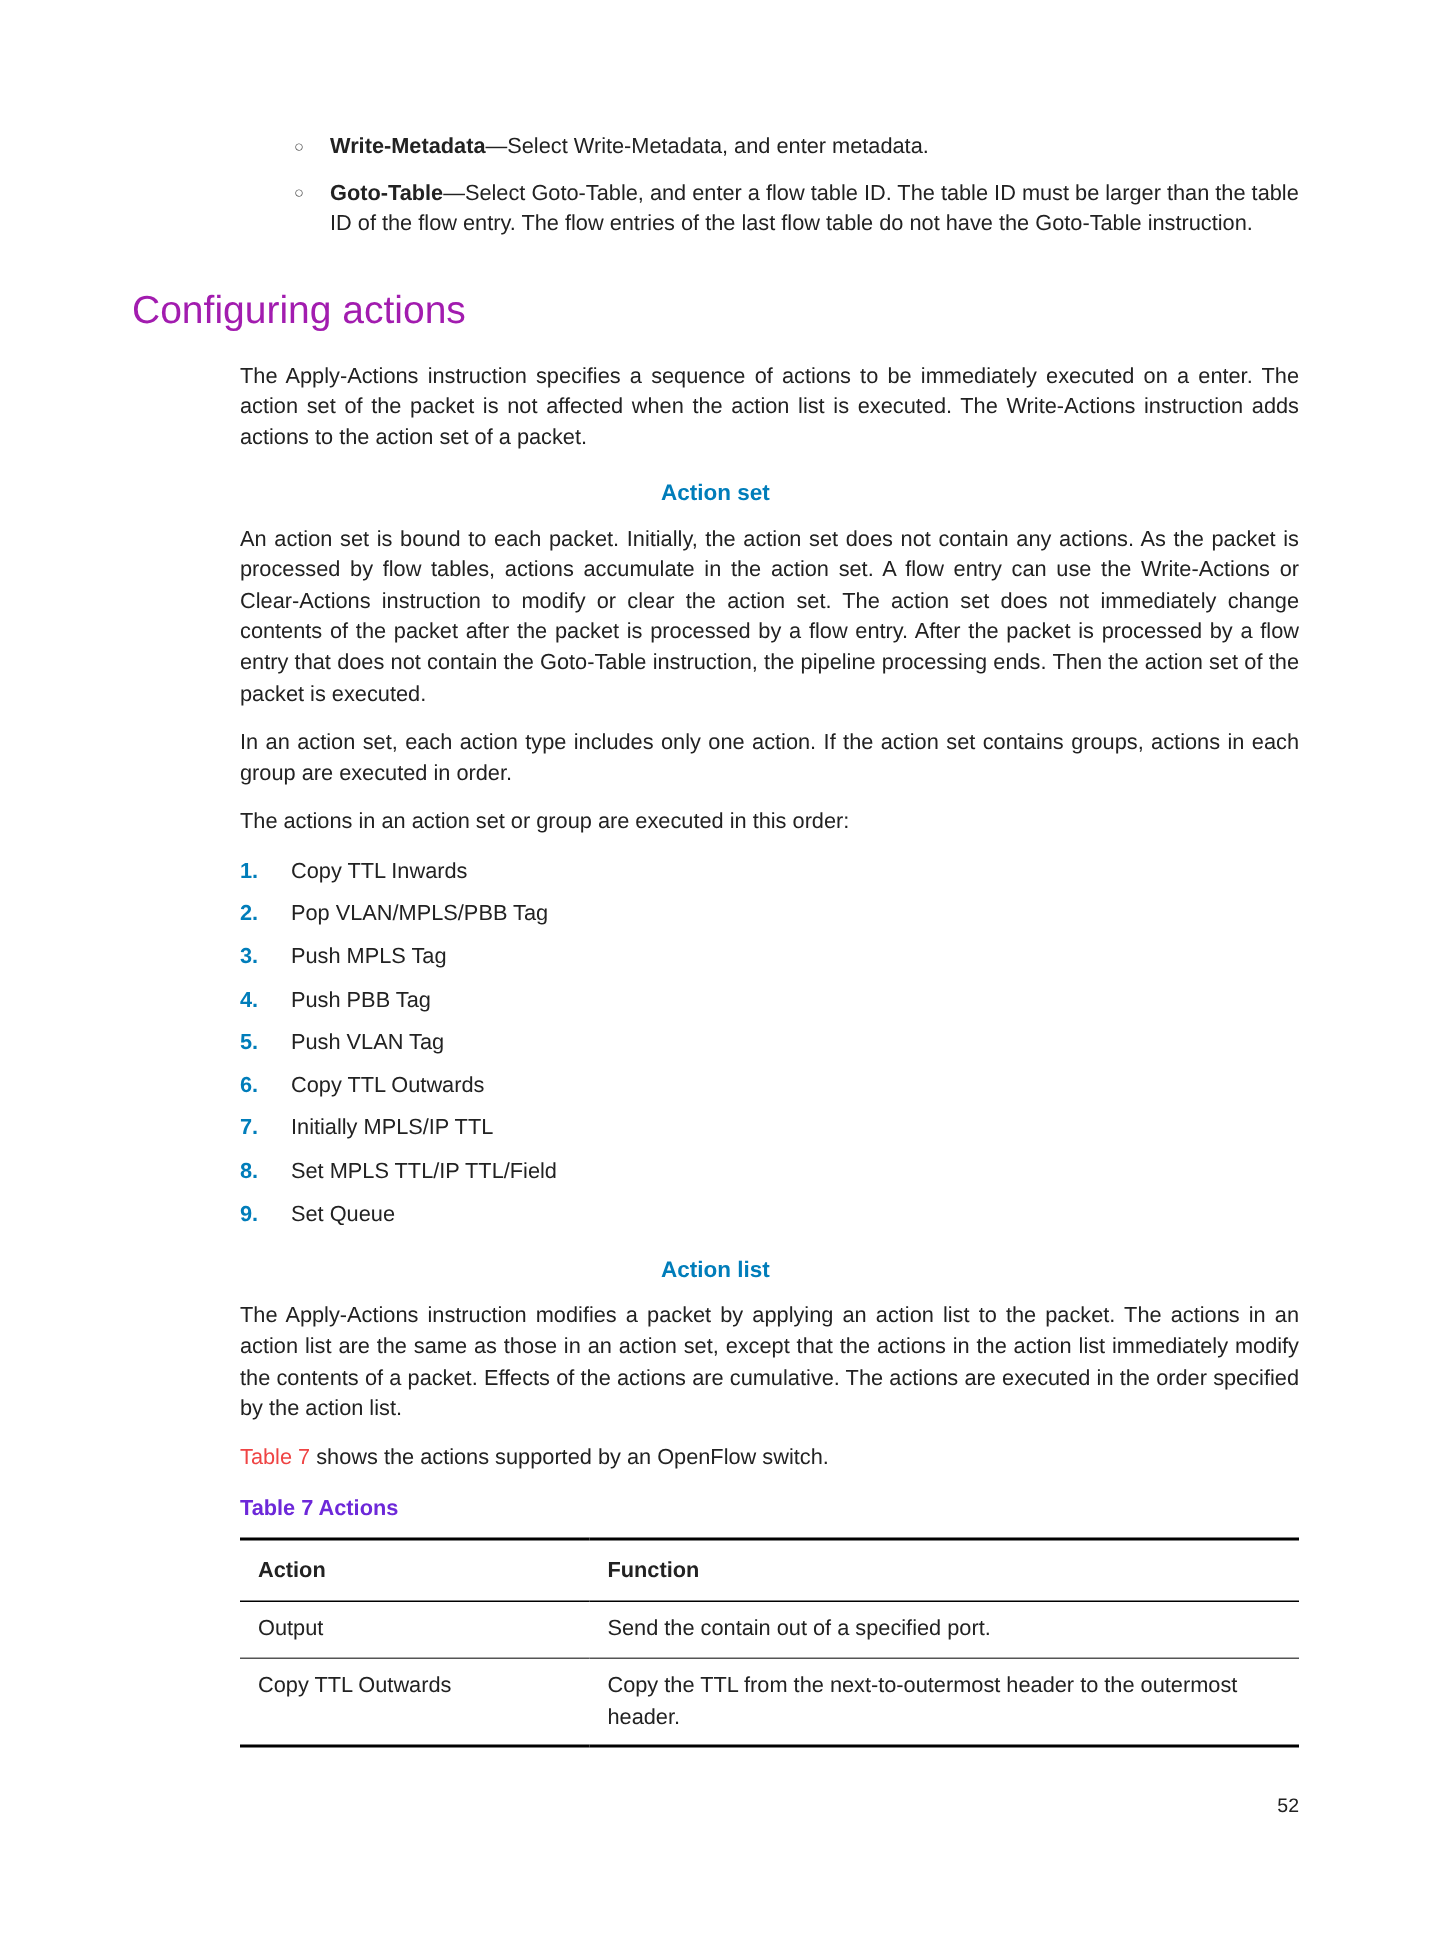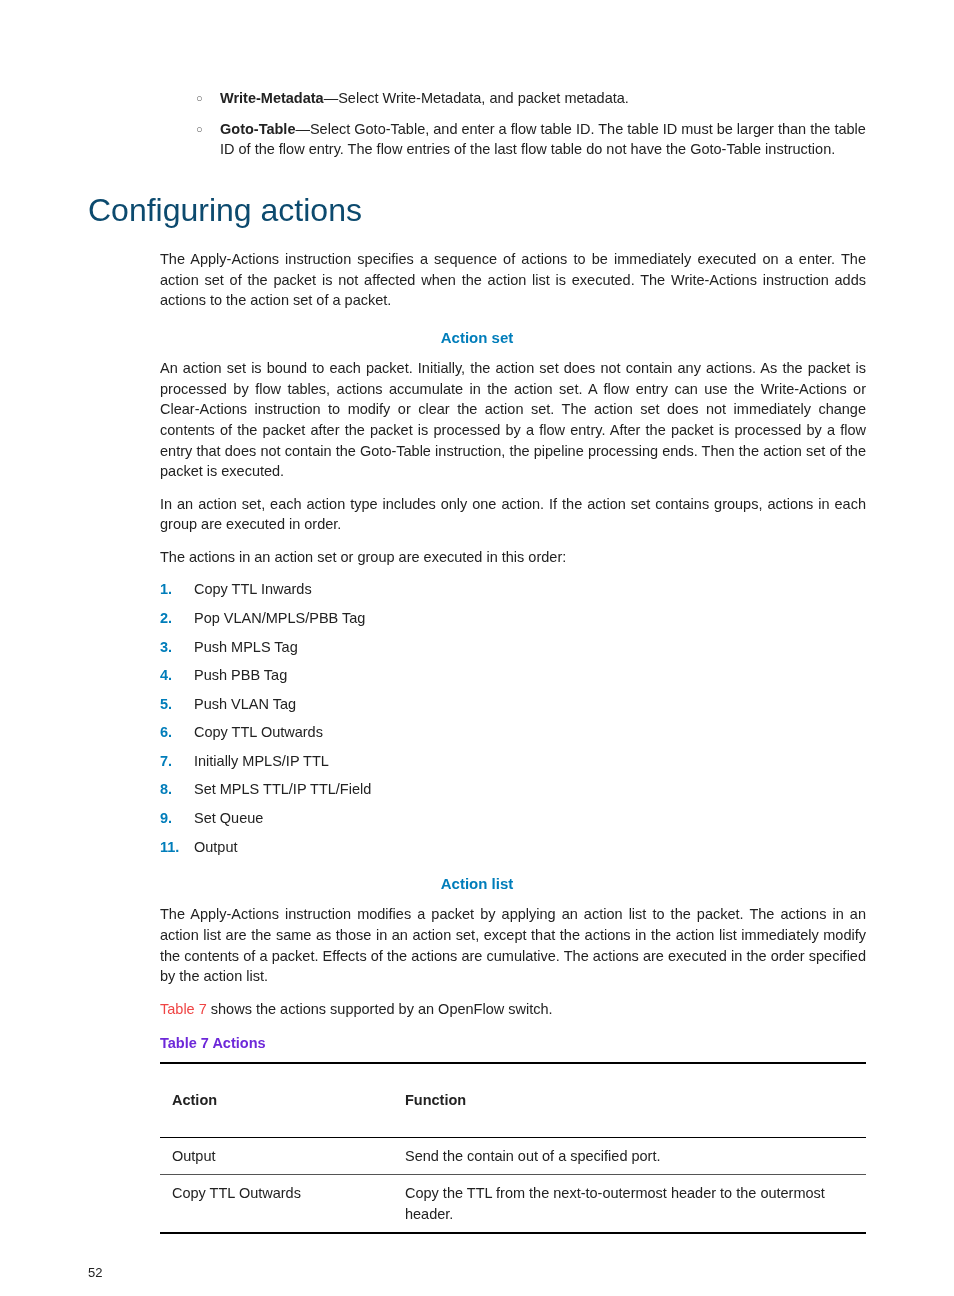--- a/index.html
+++ b/index.html
@@ -18,22 +18,22 @@
   .circ-marker {
     width: 24px;
     flex-shrink: 0;
     color: #555;
     font-size: 11px;
     padding-top: 3px;
   }
   .circ-body { flex: 1; }
   h1.section {
     font-weight: 300;
-    font-size: 32px;
-    color: #0c4a6e;
+    font-size: 26px;
+    color: #a21caf;
     margin: 28px 0 16px 0;
   }
   .body-para {
     margin: 0 0 12px 72px;
     text-align: justify;
   }
   .sub-head {
     font-weight: bold;
     color: #007dba;
     font-size: 15px;
@@ -55,42 +55,42 @@
     margin: 14px 0 8px 72px;
   }
   .tbl {
     margin-left: 72px;
     border-collapse: collapse;
     width: calc(100% - 72px);
   }
   .tbl th {
     text-align: left;
     font-weight: bold;
-    padding: 26px 12px;
+    padding: 10px 12px;
     border-top: 2px solid #000;
     border-bottom: 1.5px solid #000;
   }
   .tbl td {
     padding: 8px 12px;
     border-bottom: 1px solid #555;
     vertical-align: top;
   }
   .tbl tr:last-child td { border-bottom: 2px solid #000; }
   .link { color: #ef4444; }
-  .page-num { text-align: left; font-size: 13px; margin-top: 30px; }
+  .page-num { text-align: right; font-size: 13px; margin-top: 30px; }
   b { font-weight: bold; }
 </style>
 </head>
 <body>
 
 <div class="circ-list">
   <div class="circ-item">
     <div class="circ-marker">○</div>
     <div class="circ-body">
-      <b>Write-Metadata</b><span>—Select Write-Metadata, and packet metadata.</span>
+      <b>Write-Metadata</b><span>—Select Write-Metadata, and enter metadata.</span>
     </div>
   </div>
   <div class="circ-item">
     <div class="circ-marker">○</div>
     <div class="circ-body">
       <b>Goto-Table</b><span>—Select Goto-Table, and enter a flow table ID. The table ID must be larger than the table ID of the flow entry. The flow entries of the last flow table do not have the Goto-Table instruction.</span>
     </div>
   </div>
 </div>
 
@@ -133,24 +133,20 @@
       <div>Initially MPLS/IP TTL</div>
     </div>
   <div class="num-item">
       <div class="num-marker">8.</div>
       <div>Set MPLS TTL/IP TTL/Field</div>
     </div>
   <div class="num-item">
       <div class="num-marker">9.</div>
       <div>Set Queue</div>
     </div>
-  <div class="num-item">
-      <div class="num-marker">11.</div>
-      <div>Output</div>
-    </div>
 </div>
 
 <div class="sub-head">Action list</div>
 <p class="body-para">The Apply-Actions instruction modifies a packet by applying an action list to the packet. The actions in an action list are the same as those in an action set, except that the actions in the action list immediately modify the contents of a packet. Effects of the actions are cumulative. The actions are executed in the order specified by the action list.</p>
 <p class="body-para">
   <span class="link">Table 7</span><span> shows the actions supported by an OpenFlow switch.</span>
 </p>
 
 <div class="table-caption">Table 7 Actions</div>
 

